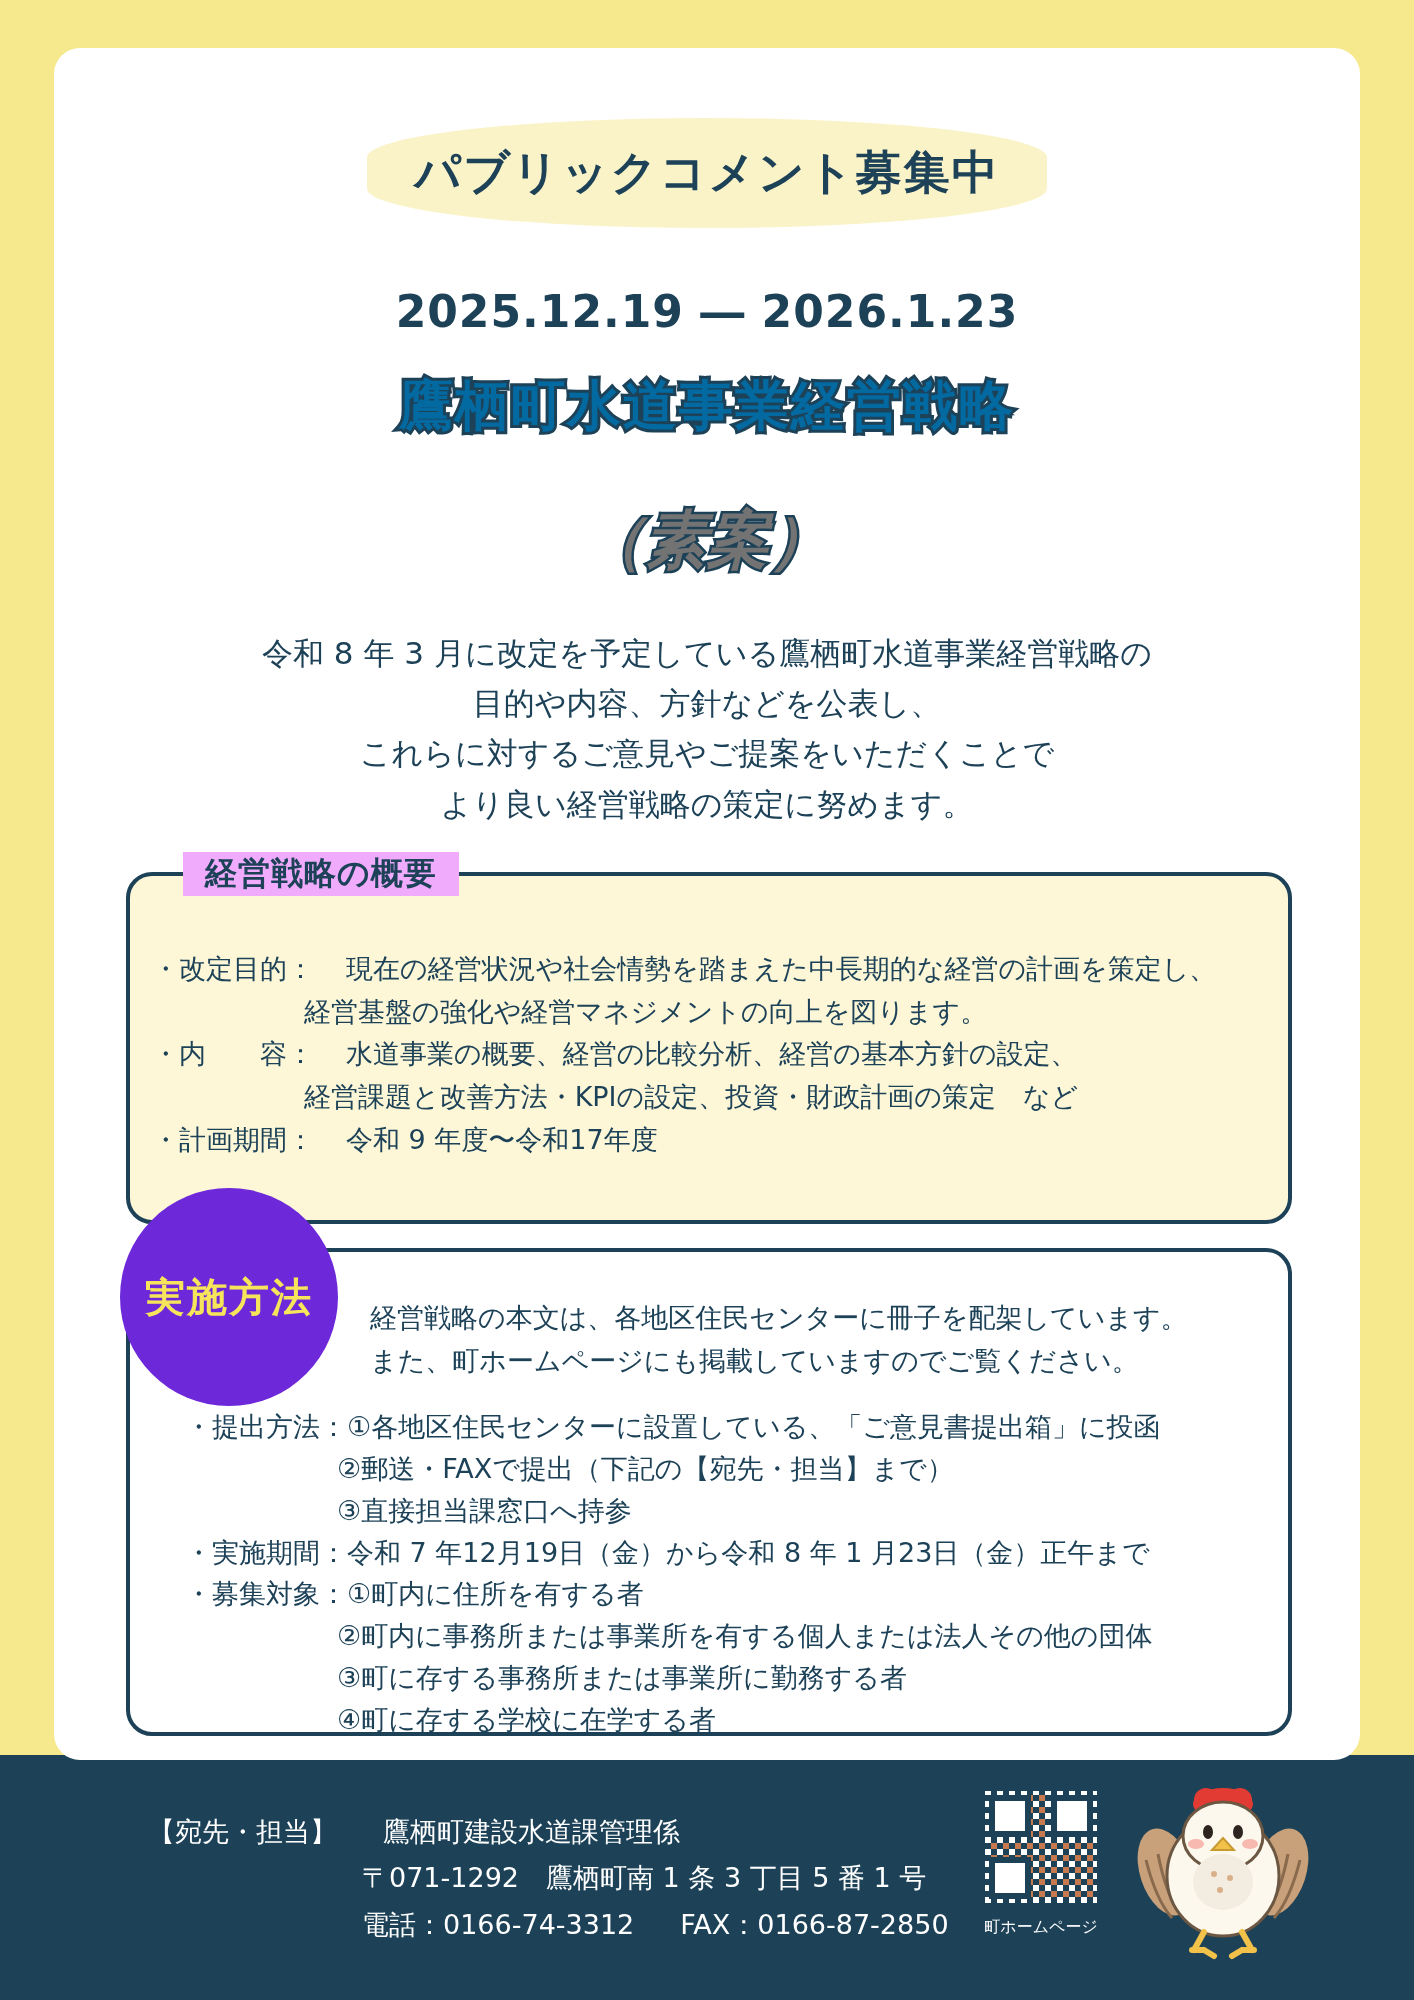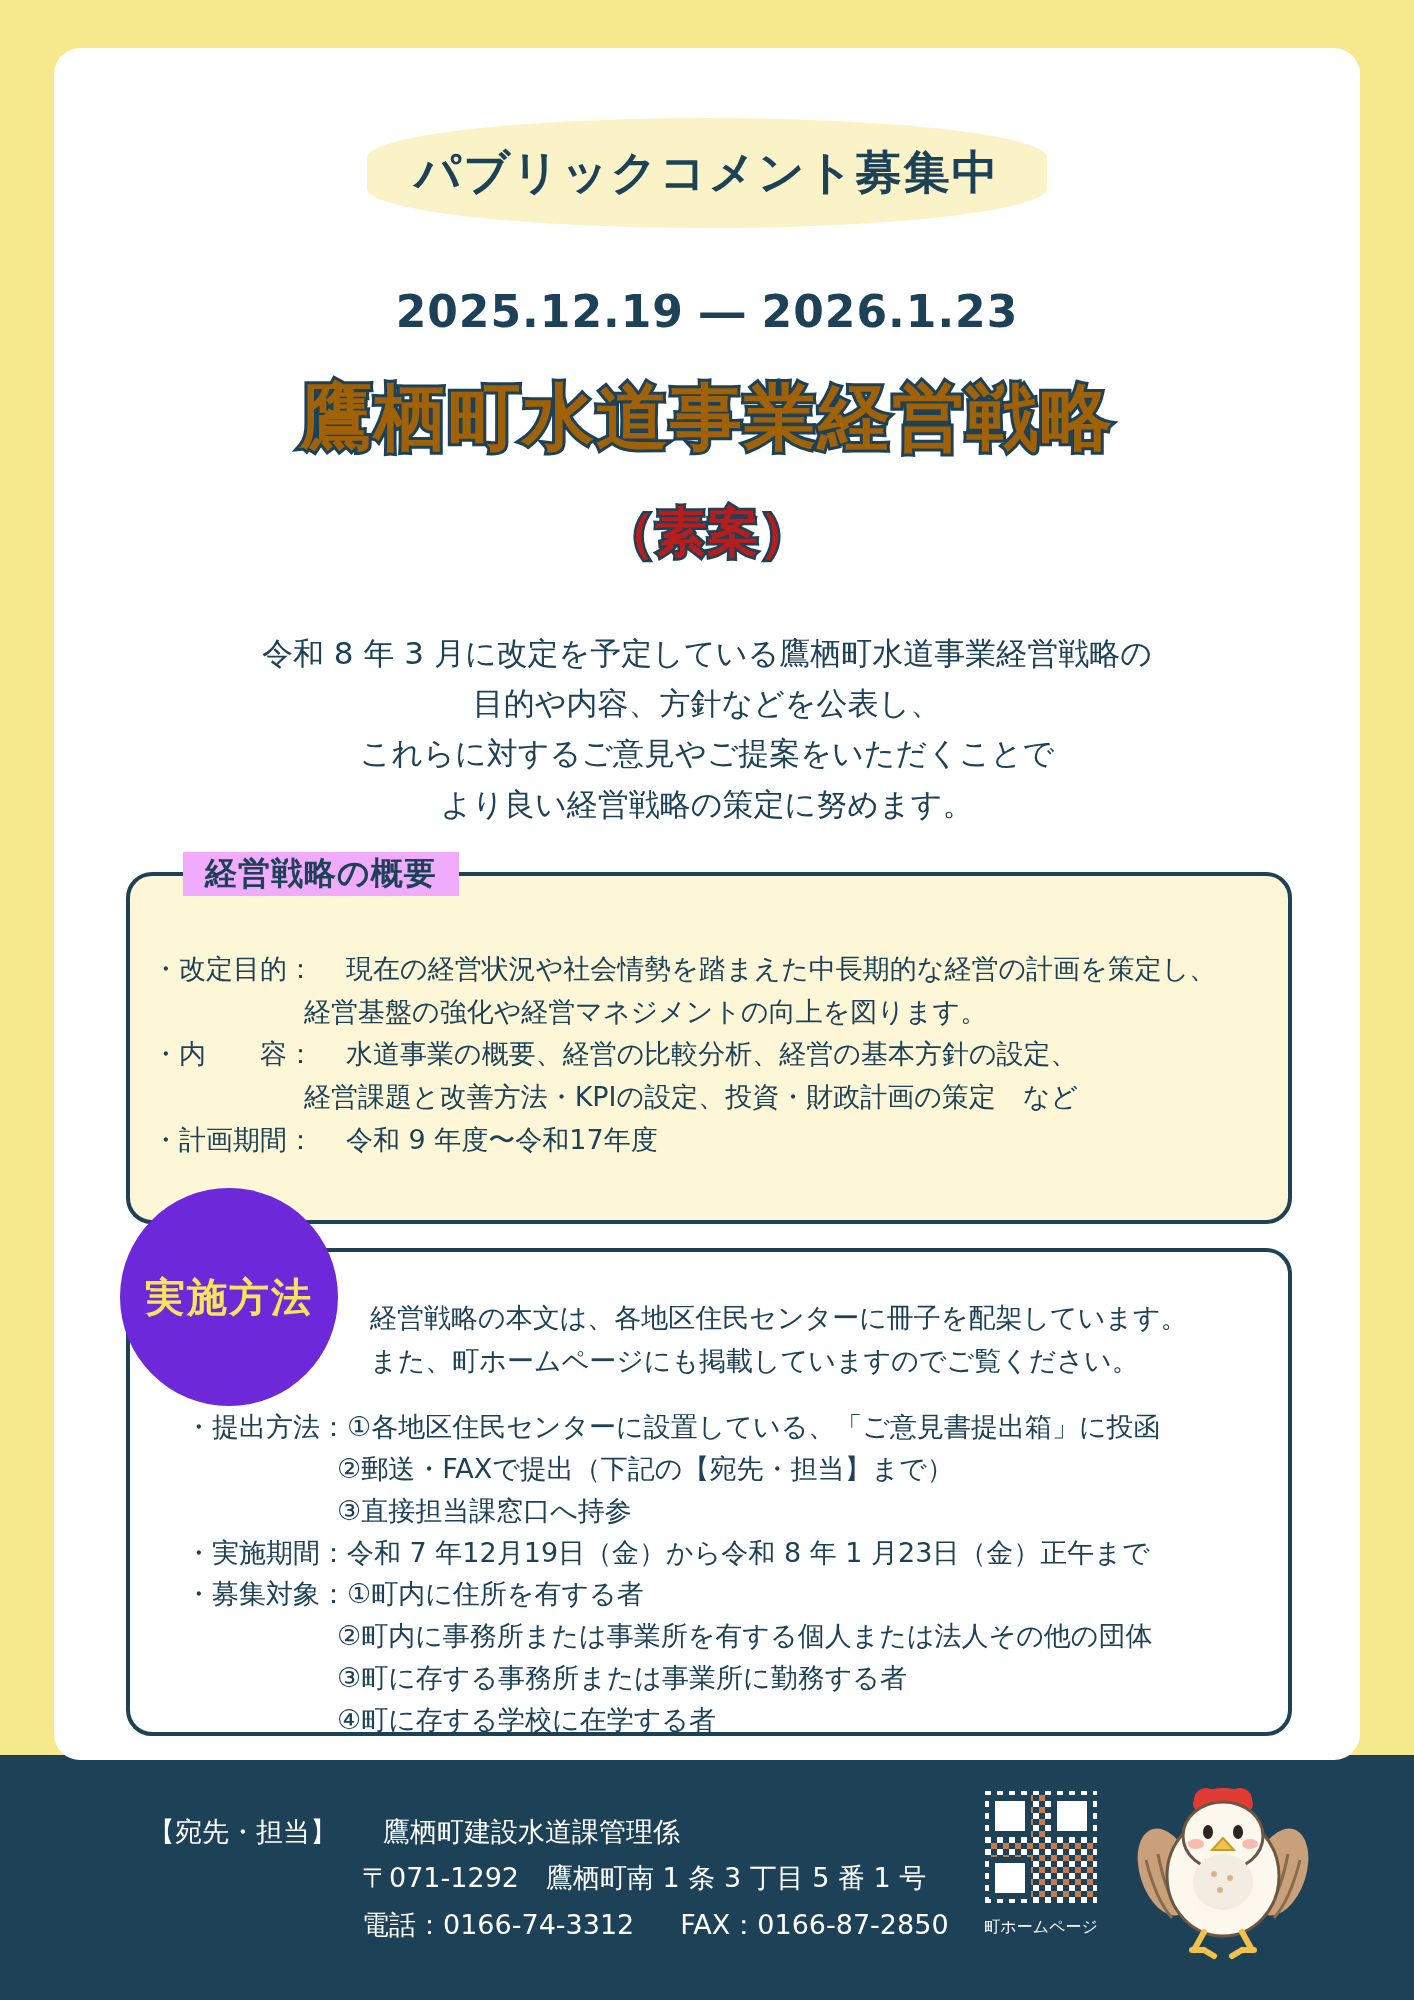--- a/index.html
+++ b/index.html
@@ -79,39 +79,40 @@
     letter-spacing: 1px;
   }
 
   
   .main-title {
     position: absolute;
     left: 0;
     right: 0;
     top: 370px;
     text-align: center;
-    font-size: 72px;
-    font-weight: bold;
-    color: #a16207;
+    font-size: 54px;
+    font-weight: bold;
+    color: #0369a1;
     letter-spacing: 2px;
     -webkit-text-stroke: 6px #1d4258;
     paint-order: stroke fill;
     white-space: nowrap;
   }
   .sub-title {
     position: absolute;
     left: 0;
     right: 0;
     top: 498px;
     text-align: center;
-    font-size: 52px;
-    font-weight: bold;
-    color: #b91c1c;
+    font-size: 62px;
+    font-weight: bold;
+    color: #737373;
     -webkit-text-stroke: 5px #1d4258;
     paint-order: stroke fill;
+    font-style: italic;
   }
 
   
   .lead {
     position: absolute;
     left: 0;
     right: 0;
     top: 628px;
     text-align: center;
     color: #1d4258;

